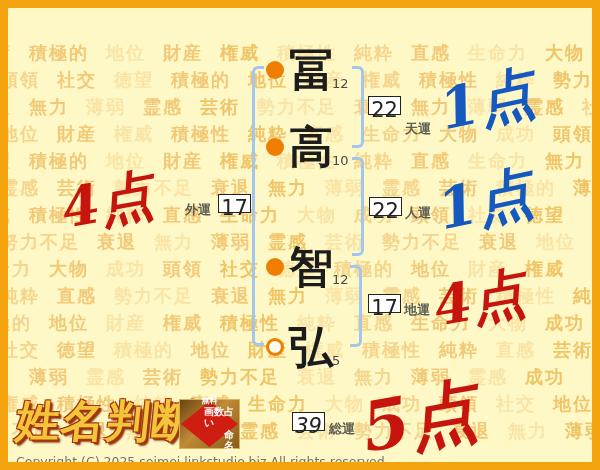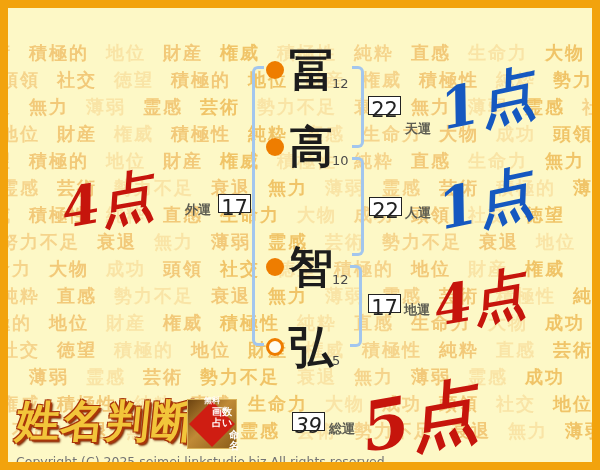--- a/index.html
+++ b/index.html
@@ -37,21 +37,21 @@
   .score.blue{color:#1558c0;}
   .score.red{color:#c6150c;}
   
   #logo-title{
     position:absolute;left:8px;top:384px;z-index:6;
     font-family:"DejaVu Serif","Liberation Serif",serif;font-weight:bold;
     font-size:44px;letter-spacing:1px;color:#f2c53a;transform:skewX(-6deg);
     text-shadow:2px 2px 0 #a83509,-1px -1px 0 #a83509,1px -1px 0 #a83509,-1px 1px 0 #a83509,3px 3px 2px #7c2a06;
   }
   #badge{
-    position:absolute;left:179px;top:391px;width:50px;height:50px;z-index:6;
+    position:absolute;left:171px;top:391px;width:61px;height:50px;z-index:6;
     background:linear-gradient(135deg,#6d4410 0%,#c08a36 45%,#8a5c18 100%);
     border:1px solid #d8b25a;
   }
   #badge .diamond{position:absolute;inset:1px;background:#cf1d12;
     clip-path:polygon(50% 0,100% 50%,50% 100%,0 50%);}
   #badge .btext{position:absolute;inset:0;display:flex;flex-direction:column;
     align-items:center;justify-content:center;color:#fff;font-weight:bold;line-height:1.15;}
   #badge .b1{font-size:8px;}
   #badge .b2{font-size:10px;padding-left:24px;}
   #badge .b3{font-size:10px;margin-left:44px;}

